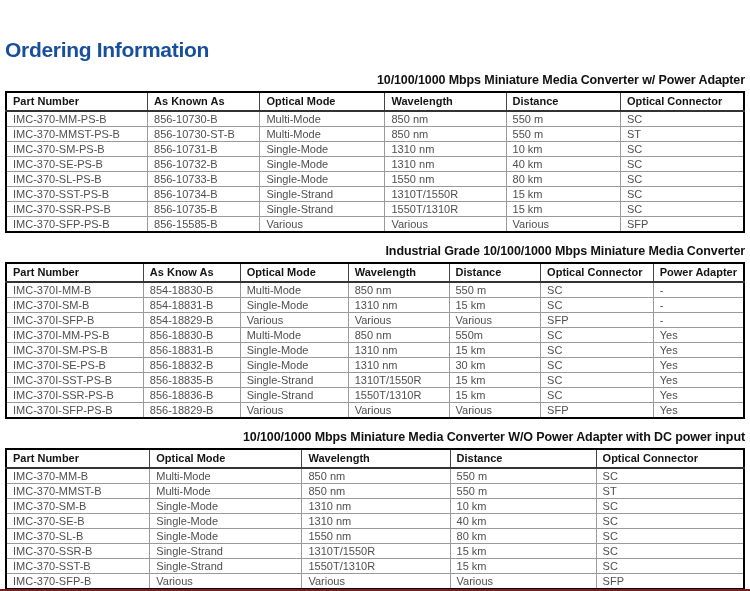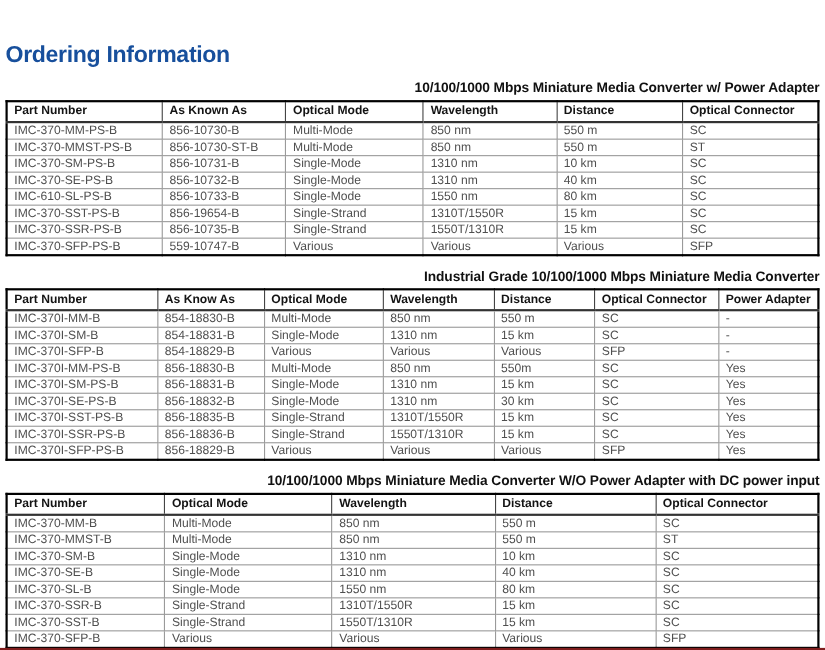--- a/index.html
+++ b/index.html
@@ -121,46 +121,46 @@
           </tr>
           <tr>
             <td>IMC-370-SE-PS-B</td>
             <td>856-10732-B</td>
             <td>Single-Mode</td>
             <td>1310 nm</td>
             <td>40 km</td>
             <td>SC</td>
           </tr>
           <tr>
-            <td>IMC-610-SL-PS-B</td>
+            <td>IMC-370-SL-PS-B</td>
             <td>856-10733-B</td>
             <td>Single-Mode</td>
             <td>1550 nm</td>
             <td>80 km</td>
             <td>SC</td>
           </tr>
           <tr>
             <td>IMC-370-SST-PS-B</td>
-            <td>856-19654-B</td>
+            <td>856-10734-B</td>
             <td>Single-Strand</td>
             <td>1310T/1550R</td>
             <td>15 km</td>
             <td>SC</td>
           </tr>
           <tr>
             <td>IMC-370-SSR-PS-B</td>
             <td>856-10735-B</td>
             <td>Single-Strand</td>
             <td>1550T/1310R</td>
             <td>15 km</td>
             <td>SC</td>
           </tr>
           <tr>
             <td>IMC-370-SFP-PS-B</td>
-            <td>559-10747-B</td>
+            <td>856-15585-B</td>
             <td>Various</td>
             <td>Various</td>
             <td>Various</td>
             <td>SFP</td>
           </tr>
         </tbody>
       </table>
       <h2 class="section-heading">Industrial Grade 10/100/1000 Mbps Miniature Media Converter</h2>
       <table class="data-table tbl-1">
         <thead>

